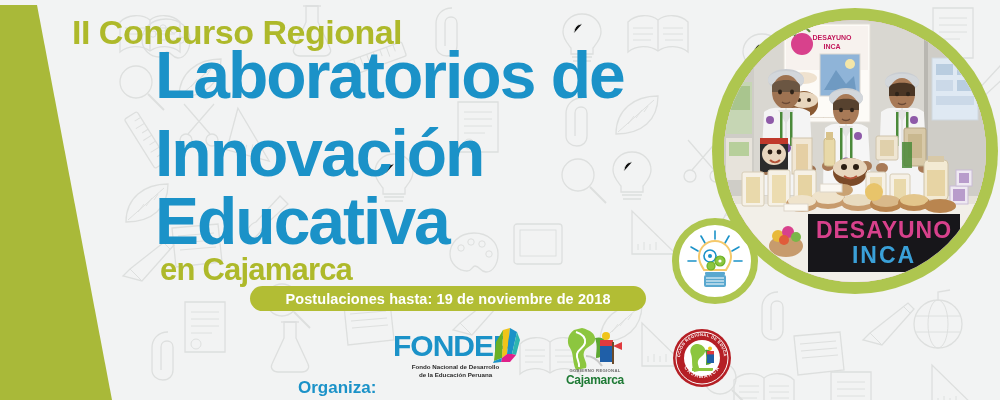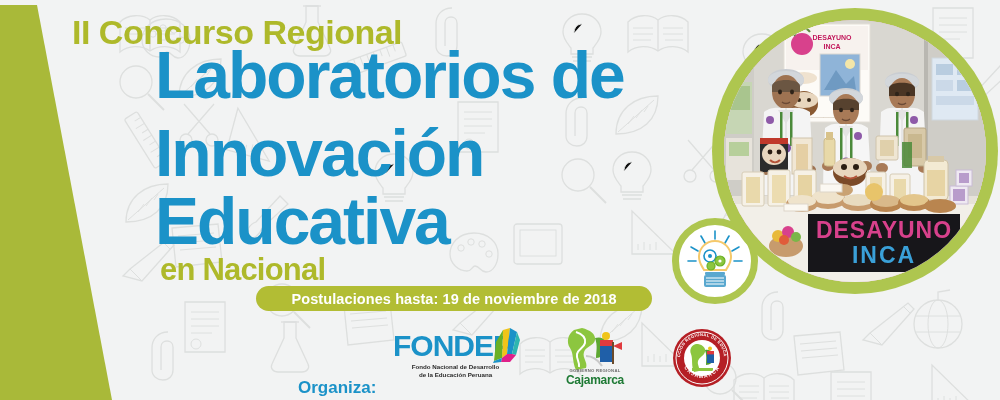--- a/index.html
+++ b/index.html
@@ -68,21 +68,21 @@
     font-size:31px;
     font-weight:bold;
     letter-spacing:-0.8px;
     color:#aeb92a;
     white-space:nowrap;
   }
 
   
   .date-pill {
     position:absolute;
-    left:256px; top:286px;
+    left:250px; top:286px;
     width:396px; height:25px;
     background:#b2bd34;
     border-radius:13px;
     display:flex;
     align-items:center;
     justify-content:center;
   }
   .date-pill span {
     color:#ffffff;
     font-size:14.5px;
@@ -335,21 +335,21 @@
   </div>
 
   <div class="text-block">
 
     <div class="kicker">II Concurso Regional</div>
 
     <div class="headline l1">Laboratorios de</div>
     <div class="headline l2">Innovación</div>
     <div class="headline l3">Educativa</div>
 
-    <div class="subline">en Nacional</div>
+    <div class="subline">en Cajamarca</div>
   </div>
 
   <div class="date-pill">
     <span>Postulaciones hasta: 19 de noviembre de 2018</span>
   </div>
 
   <div class="organiza-label">Organiza:</div>
 
   <div class="fondep">
     <div class="word">FONDEP</div>

